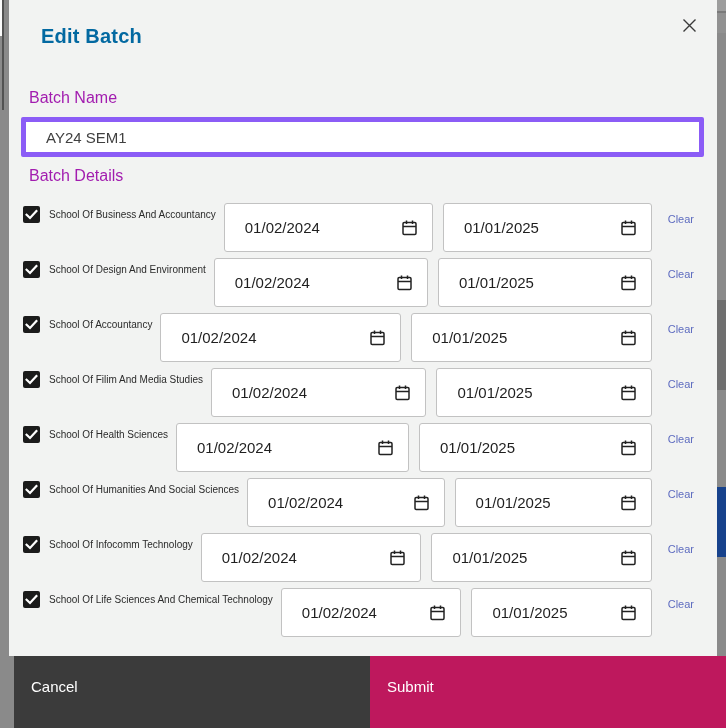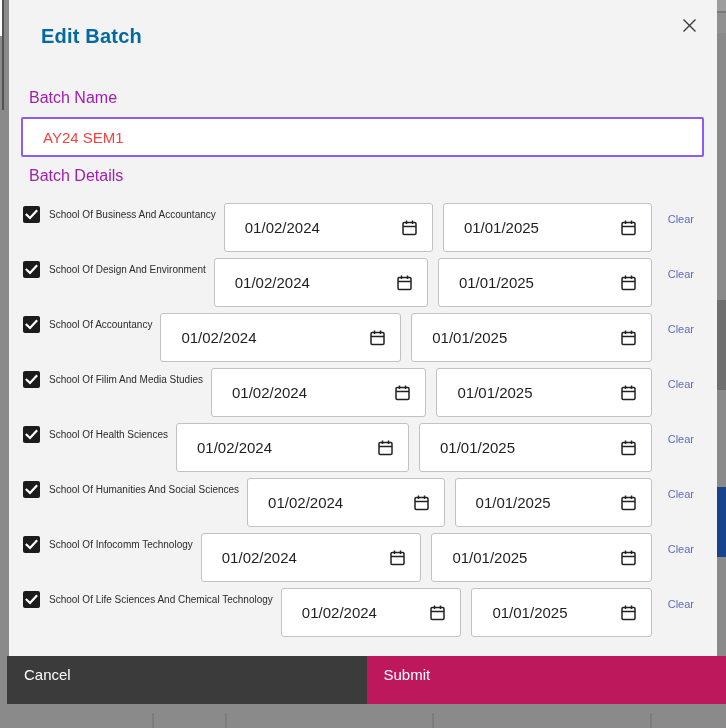--- a/index.html
+++ b/index.html
@@ -32,22 +32,22 @@
   .modal-header { display:flex; justify-content:space-between; align-items:flex-start; padding-top:13px; }
   .modal-title { margin:12px; font-size:20px; font-weight:800; color:#0369a1; letter-spacing:.2px; padding-left:9px; }
   .close-btn { background:none; border:none; padding:4px; margin:1px 4px 0 0; cursor:pointer; line-height:0; }
 
   .field-label { font-size:16px; font-weight:400; color:#a21caf; padding-left:9px; }
   .label-name    { margin-top:29px; }
   .label-details { margin-top:10px; }
 
   .text-input {
     display:block; width:683px; height:40px; margin:10px 0 0 1px;
-    border:2px solid #8b5cf6; border-radius:2px; background:#fff;
-    padding:0 20px; font-size:15px; color:#ef4444;
+    border:5px solid #8b5cf6; border-radius:2px; background:#fff;
+    padding:0 20px; font-size:15px; color:#404040;
     font-family:"Liberation Sans", sans-serif; outline:none;
   }
 
   
   .rows { margin-top:14px; }
   .row { display:flex; align-items:flex-start; margin-bottom:2px; padding:0 11px 0 1px; }
   .chk-wrap { display:flex; flex:0 1 auto; padding-top:4px; margin-right:8px; cursor:pointer; }
   .checkbox { width:17px; height:17px; flex:none; margin:3px 9px 0 2px; line-height:0; }
   .school { font-size:10px; line-height:23px; color:#2b2b2b; max-width:246px; }
   .date-field {
@@ -57,21 +57,21 @@
   }
   .date-field + .date-field { margin-left:10px; }
   .date-text { flex:1; font-size:15px; color:#1f1f1f; }
   .cal { line-height:0; }
   .clear {
     flex:none; width:42px; text-align:right; padding-top:14px;
     font-size:11px; color:#5e6cc0; cursor:pointer; text-decoration:none;
   }
 
   
-  .footer { position:absolute; left:7px; right:0; top:656px; height:48px; display:flex; }
+  .footer { position:absolute; left:14px; right:0; top:656px; height:72px; display:flex; }
   .footer button {
     flex:1 1 0; border:none; color:#fff; font-size:15px; text-align:left;
     display:flex; align-items:center; padding:0 0 12px 17px; cursor:pointer;
     font-family:"Liberation Sans", sans-serif;
   }
   .btn-cancel { background:#3b3b3b; }
   .btn-submit { background:#be185d; }
 </style>
 </head>
 <body>

